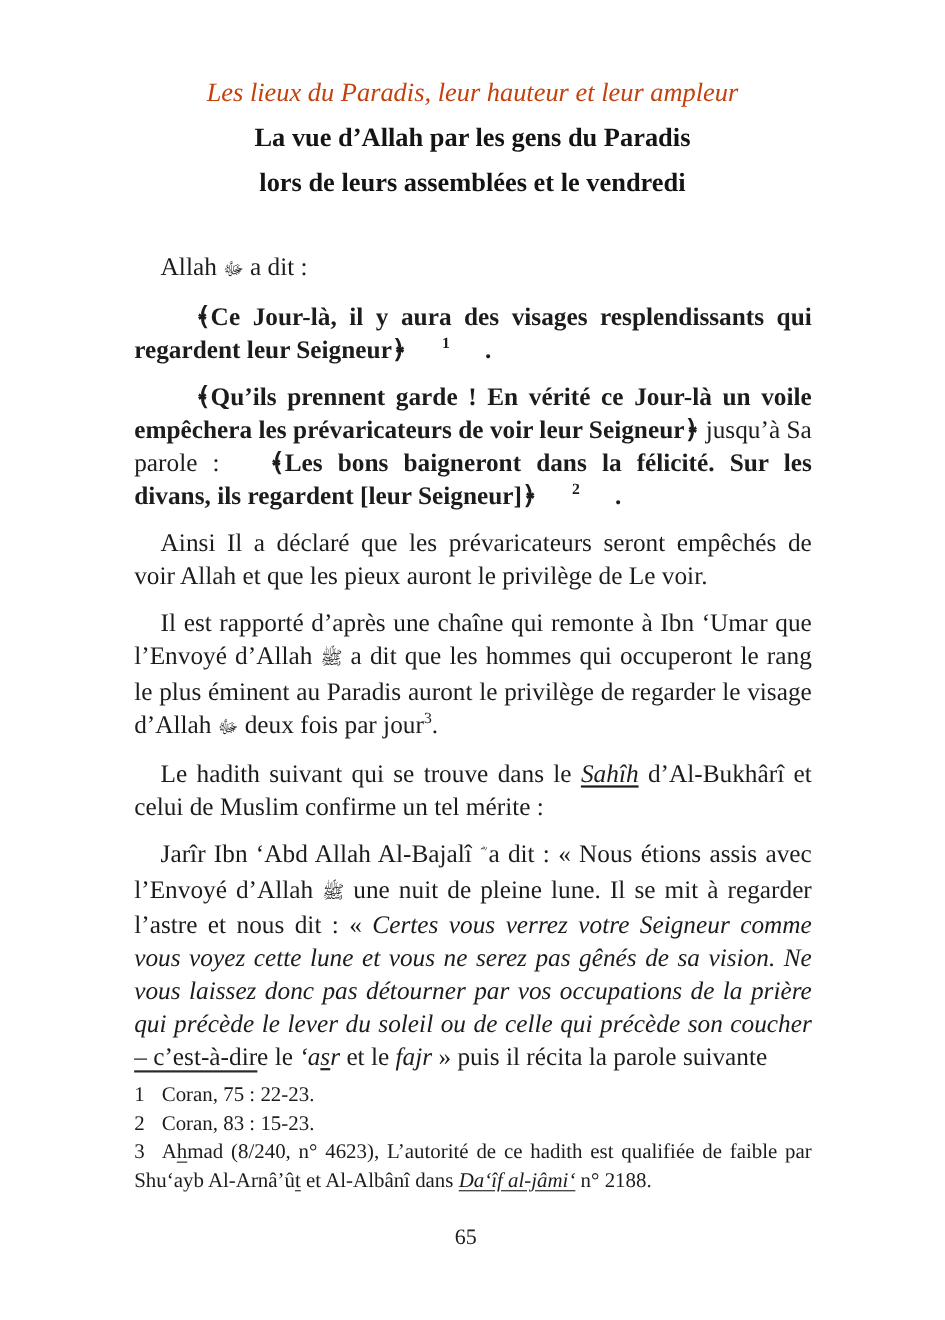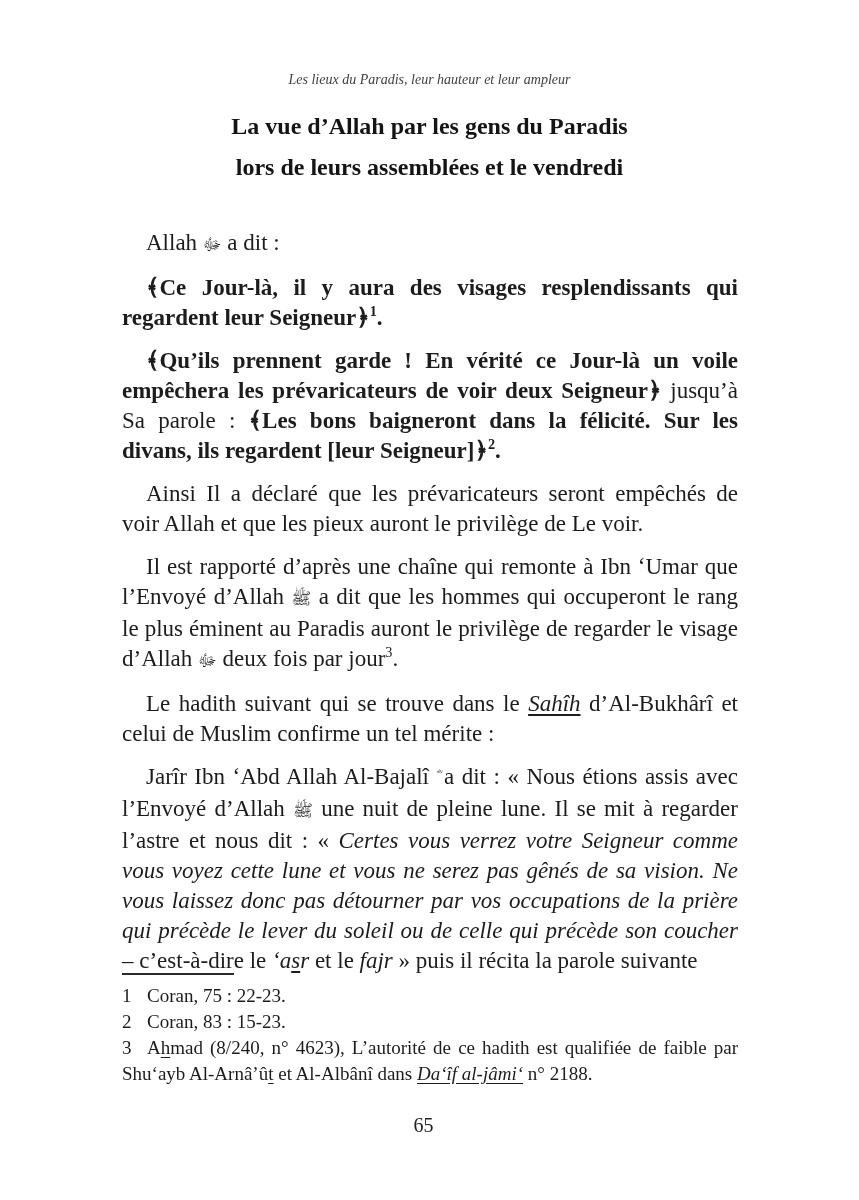--- a/index.html
+++ b/index.html
@@ -16,22 +16,22 @@
     font-family: "Liberation Serif", "DejaVu Serif", serif;
     overflow: hidden;
   }
   .running-header {
     position: absolute;
     top: 72px;
     left: 0;
     right: 0;
     text-align: center;
     font-style: italic;
-    font-size: 14px;
-    color: #404040;
+    font-size: 24px;
+    color: #c2410c;
   }
   .chapter-title {
     position: absolute;
     top: 106px;
     left: 50px;
     right: 50px;
     margin: 0;
     text-align: center;
     font-weight: 700;
     font-size: 24px;
@@ -44,21 +44,21 @@
     left: 122px;
     width: 616px;
     font-size: 23px;
     line-height: 30px;
     text-align: justify;
   }
   .body-text p {
     margin: 0 0 13px 0;
     text-indent: 24px;
   }
-  .b  { font-weight: 700; }
+  .b  { font-weight: 700; margin-left: 32px; }
   .i  { font-style: italic; }
   .u  { text-decoration: underline; text-underline-offset: 3px; }
   .iu { font-style: italic; text-decoration: underline; text-underline-offset: 3px; margin-top: 32px; }
   .sup { vertical-align: super; font-size: 0.62em; line-height: 0; }
   .ar {
     font-family: "DejaVu Sans", "Liberation Sans", sans-serif;
     font-size: 0.72em;
   }
   .footnotes {
     position: absolute;
@@ -95,21 +95,21 @@
   <div class="running-header">Les lieux du Paradis, leur hauteur et leur ampleur</div>
 
   <h1 class="chapter-title">
     <span>La vue d’Allah par les gens du Paradis</span><br>
     <span>lors de leurs assemblées et le vendredi</span>
   </h1>
 
   <div class="body-text">
     <p><span>Allah </span><span class="ar">ﷻ</span><span> a dit :</span></p>
     <p><span class="b">﴾Ce Jour-là, il y aura des visages resplendissants qui regardent leur Seigneur﴿</span><span class="b sup">1</span><span class="b">.</span></p>
-    <p><span class="b">﴾Qu’ils prennent garde ! En vérité ce Jour-là un voile empêchera les prévaricateurs de voir deux Seigneur﴿</span><span> jusqu’à Sa parole : </span><span class="b">﴾Les bons baigneront dans la félicité. Sur les divans, ils regardent [leur Seigneur]﴿</span><span class="b sup">2</span><span class="b">.</span></p>
+    <p><span class="b">﴾Qu’ils prennent garde ! En vérité ce Jour-là un voile empêchera les prévaricateurs de voir leur Seigneur﴿</span><span> jusqu’à Sa parole : </span><span class="b">﴾Les bons baigneront dans la félicité. Sur les divans, ils regardent [leur Seigneur]﴿</span><span class="b sup">2</span><span class="b">.</span></p>
     <p><span>Ainsi Il a déclaré que les prévaricateurs seront empêchés de voir Allah et que les pieux auront le privilège de Le voir.</span></p>
     <p><span>Il est rapporté d’après une chaîne qui remonte à Ibn ‘Umar que l’Envoyé d’Allah </span><span class="ar">ﷺ</span><span> a dit que les hommes qui occuperont le rang le plus éminent au Paradis auront le privilège de regarder le visage d’Allah </span><span class="ar">ﷻ</span><span> deux fois par jour</span><span class="sup">3</span><span>.</span></p>
     <p><span>Le hadith suivant qui se trouve dans le </span><span class="iu">Sahîh</span><span> d’Al-Bukhârî et celui de Muslim confirme un tel mérite :</span></p>
     <p><span>Jarîr Ibn ‘Abd Allah Al-Bajalî </span><span class="ar">ؓ</span><span> a dit : « Nous étions assis avec l’Envoyé d’Allah </span><span class="ar">ﷺ</span><span> une nuit de pleine lune. Il se mit à regarder l’astre et nous dit : « </span><span class="i">Certes vous verrez votre Seigneur comme vous voyez cette lune et vous ne serez pas gênés de sa vision. Ne vous laissez donc pas détourner par vos occupations de la prière qui précède le lever du soleil ou de celle qui précède son coucher –</span><span> c’est-à-dire le </span><span class="i">‘a</span><span class="iu">s</span><span class="i">r</span><span> et le </span><span class="i">fajr</span><span> » puis il récita la parole suivante</span></p>
   </div>
 
   <div class="footnotes">
     <div class="fn-rule"></div>
     <p class="footnote">
       <span class="fn-num">1</span><span><span>Coran, 75 : 22-23.</span></span>

